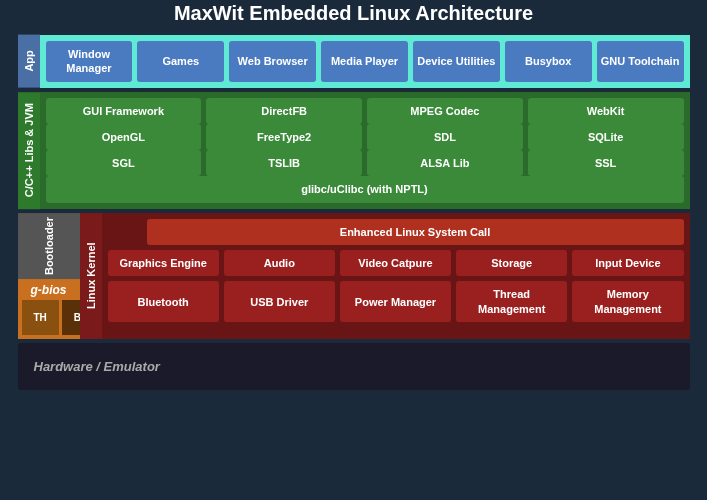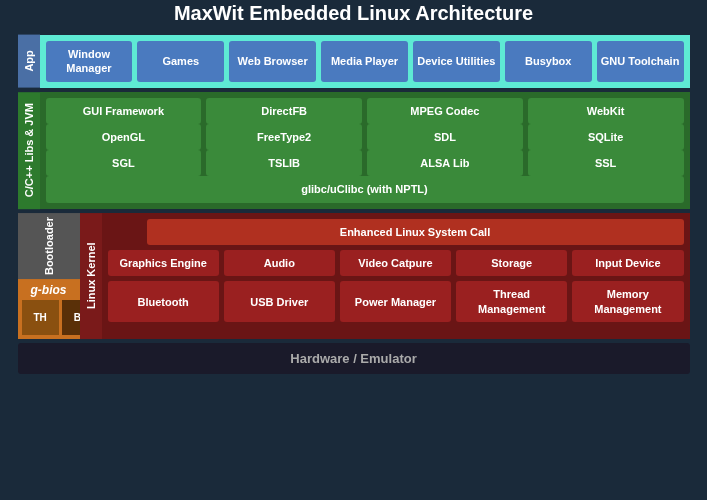--- a/index.html
+++ b/index.html
@@ -149,24 +149,25 @@
       border-radius: 0;
     }
 
     .gbios-sub.bh { background: #5a3008; }
 
     .hardware-row {
       background: #1a1a2a;
       color: #aaa;
       font-size: 13px;
       font-weight: bold;
-      text-align: center;
-      padding: 8px;
+      text-align: left;
+      padding: 16px;
       border-radius: 3px;
       width: 100%;
+      font-style: italic;
     }
 
     .full-row {
       width: 100%;
     }
   </style>
 </head>
 <body>
 
 <div class="main-title">MaxWit Embedded Linux Architecture</div>

